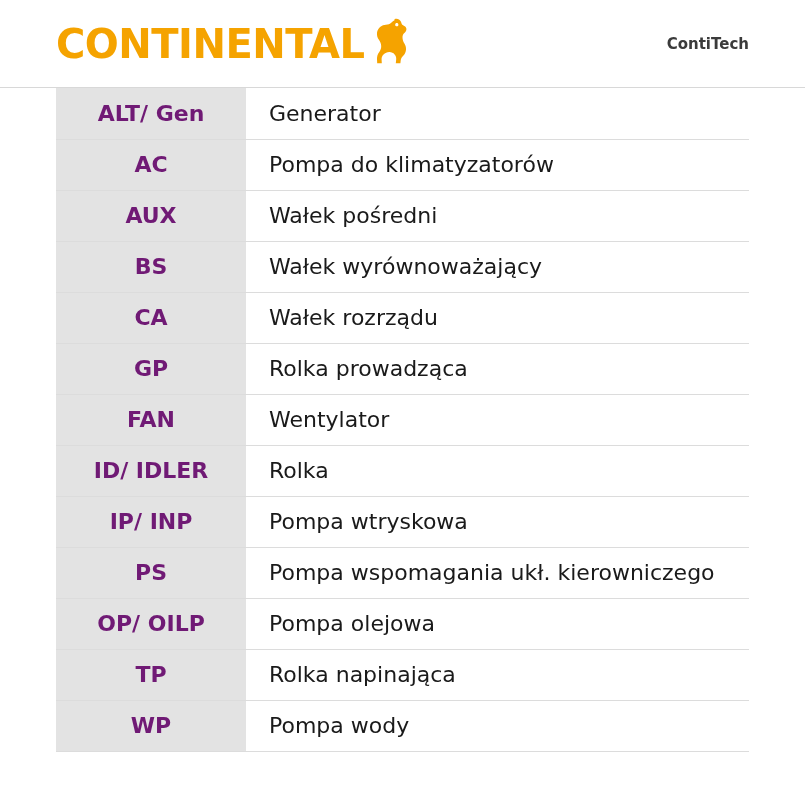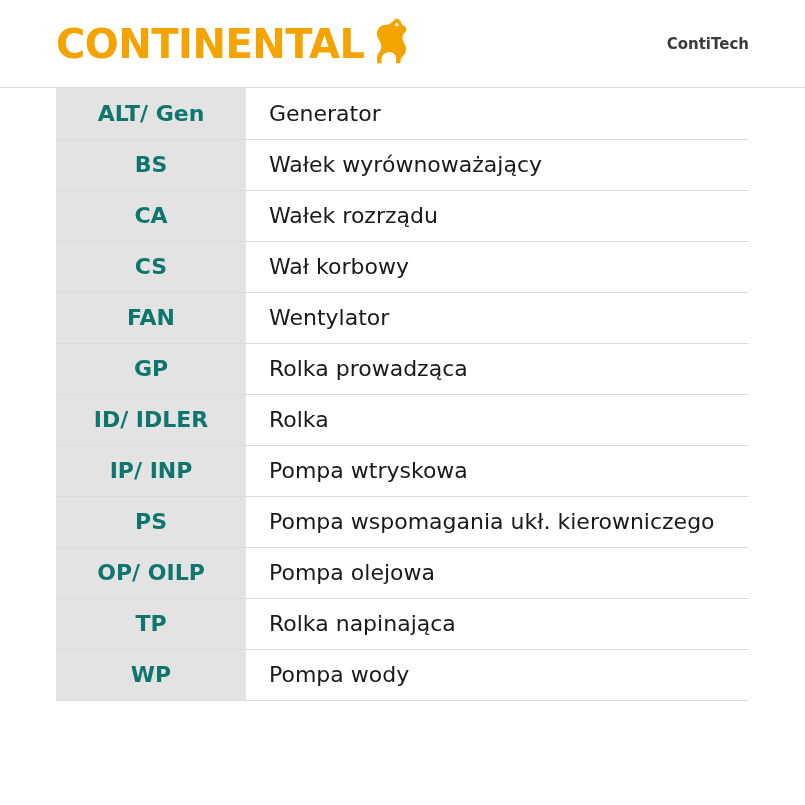--- a/index.html
+++ b/index.html
@@ -72,21 +72,21 @@
     height: 51px;
   }
   .table td {
     border-bottom: 1px solid #dcdcdc;
     vertical-align: middle;
     padding: 0;
   }
   td.code {
     width: 190px;
     background: #e3e3e3;
-    color: #0f766e;
+    color: #701a75;
     font-size: 22px;
     font-weight: bold;
     text-align: center;
     border-right: 1px solid #ffffff;
     white-space: nowrap;
   }
   td.desc {
     background: #ffffff;
     color: #1a1a1a;
     font-size: 22px;
@@ -118,38 +118,42 @@
   </div>
 
   <div class="table-wrap">
     <table class="table">
       <tbody>
         <tr>
           <td class="code">ALT/ Gen</td>
           <td class="desc">Generator</td>
         </tr>
         <tr>
+          <td class="code">AC</td>
+          <td class="desc">Pompa do klimatyzatorów</td>
+        </tr>
+        <tr>
+          <td class="code">AUX</td>
+          <td class="desc">Wałek  pośredni</td>
+        </tr>
+        <tr>
           <td class="code">BS</td>
           <td class="desc">Wałek  wyrównoważający</td>
         </tr>
         <tr>
           <td class="code">CA</td>
           <td class="desc">Wałek rozrządu</td>
         </tr>
         <tr>
-          <td class="code">CS</td>
-          <td class="desc">Wał korbowy</td>
+          <td class="code">GP</td>
+          <td class="desc">Rolka prowadząca</td>
         </tr>
         <tr>
           <td class="code">FAN</td>
           <td class="desc">Wentylator</td>
-        </tr>
-        <tr>
-          <td class="code">GP</td>
-          <td class="desc">Rolka prowadząca</td>
         </tr>
         <tr>
           <td class="code">ID/ IDLER</td>
           <td class="desc">Rolka</td>
         </tr>
         <tr>
           <td class="code">IP/ INP</td>
           <td class="desc">Pompa wtryskowa</td>
         </tr>
         <tr>

